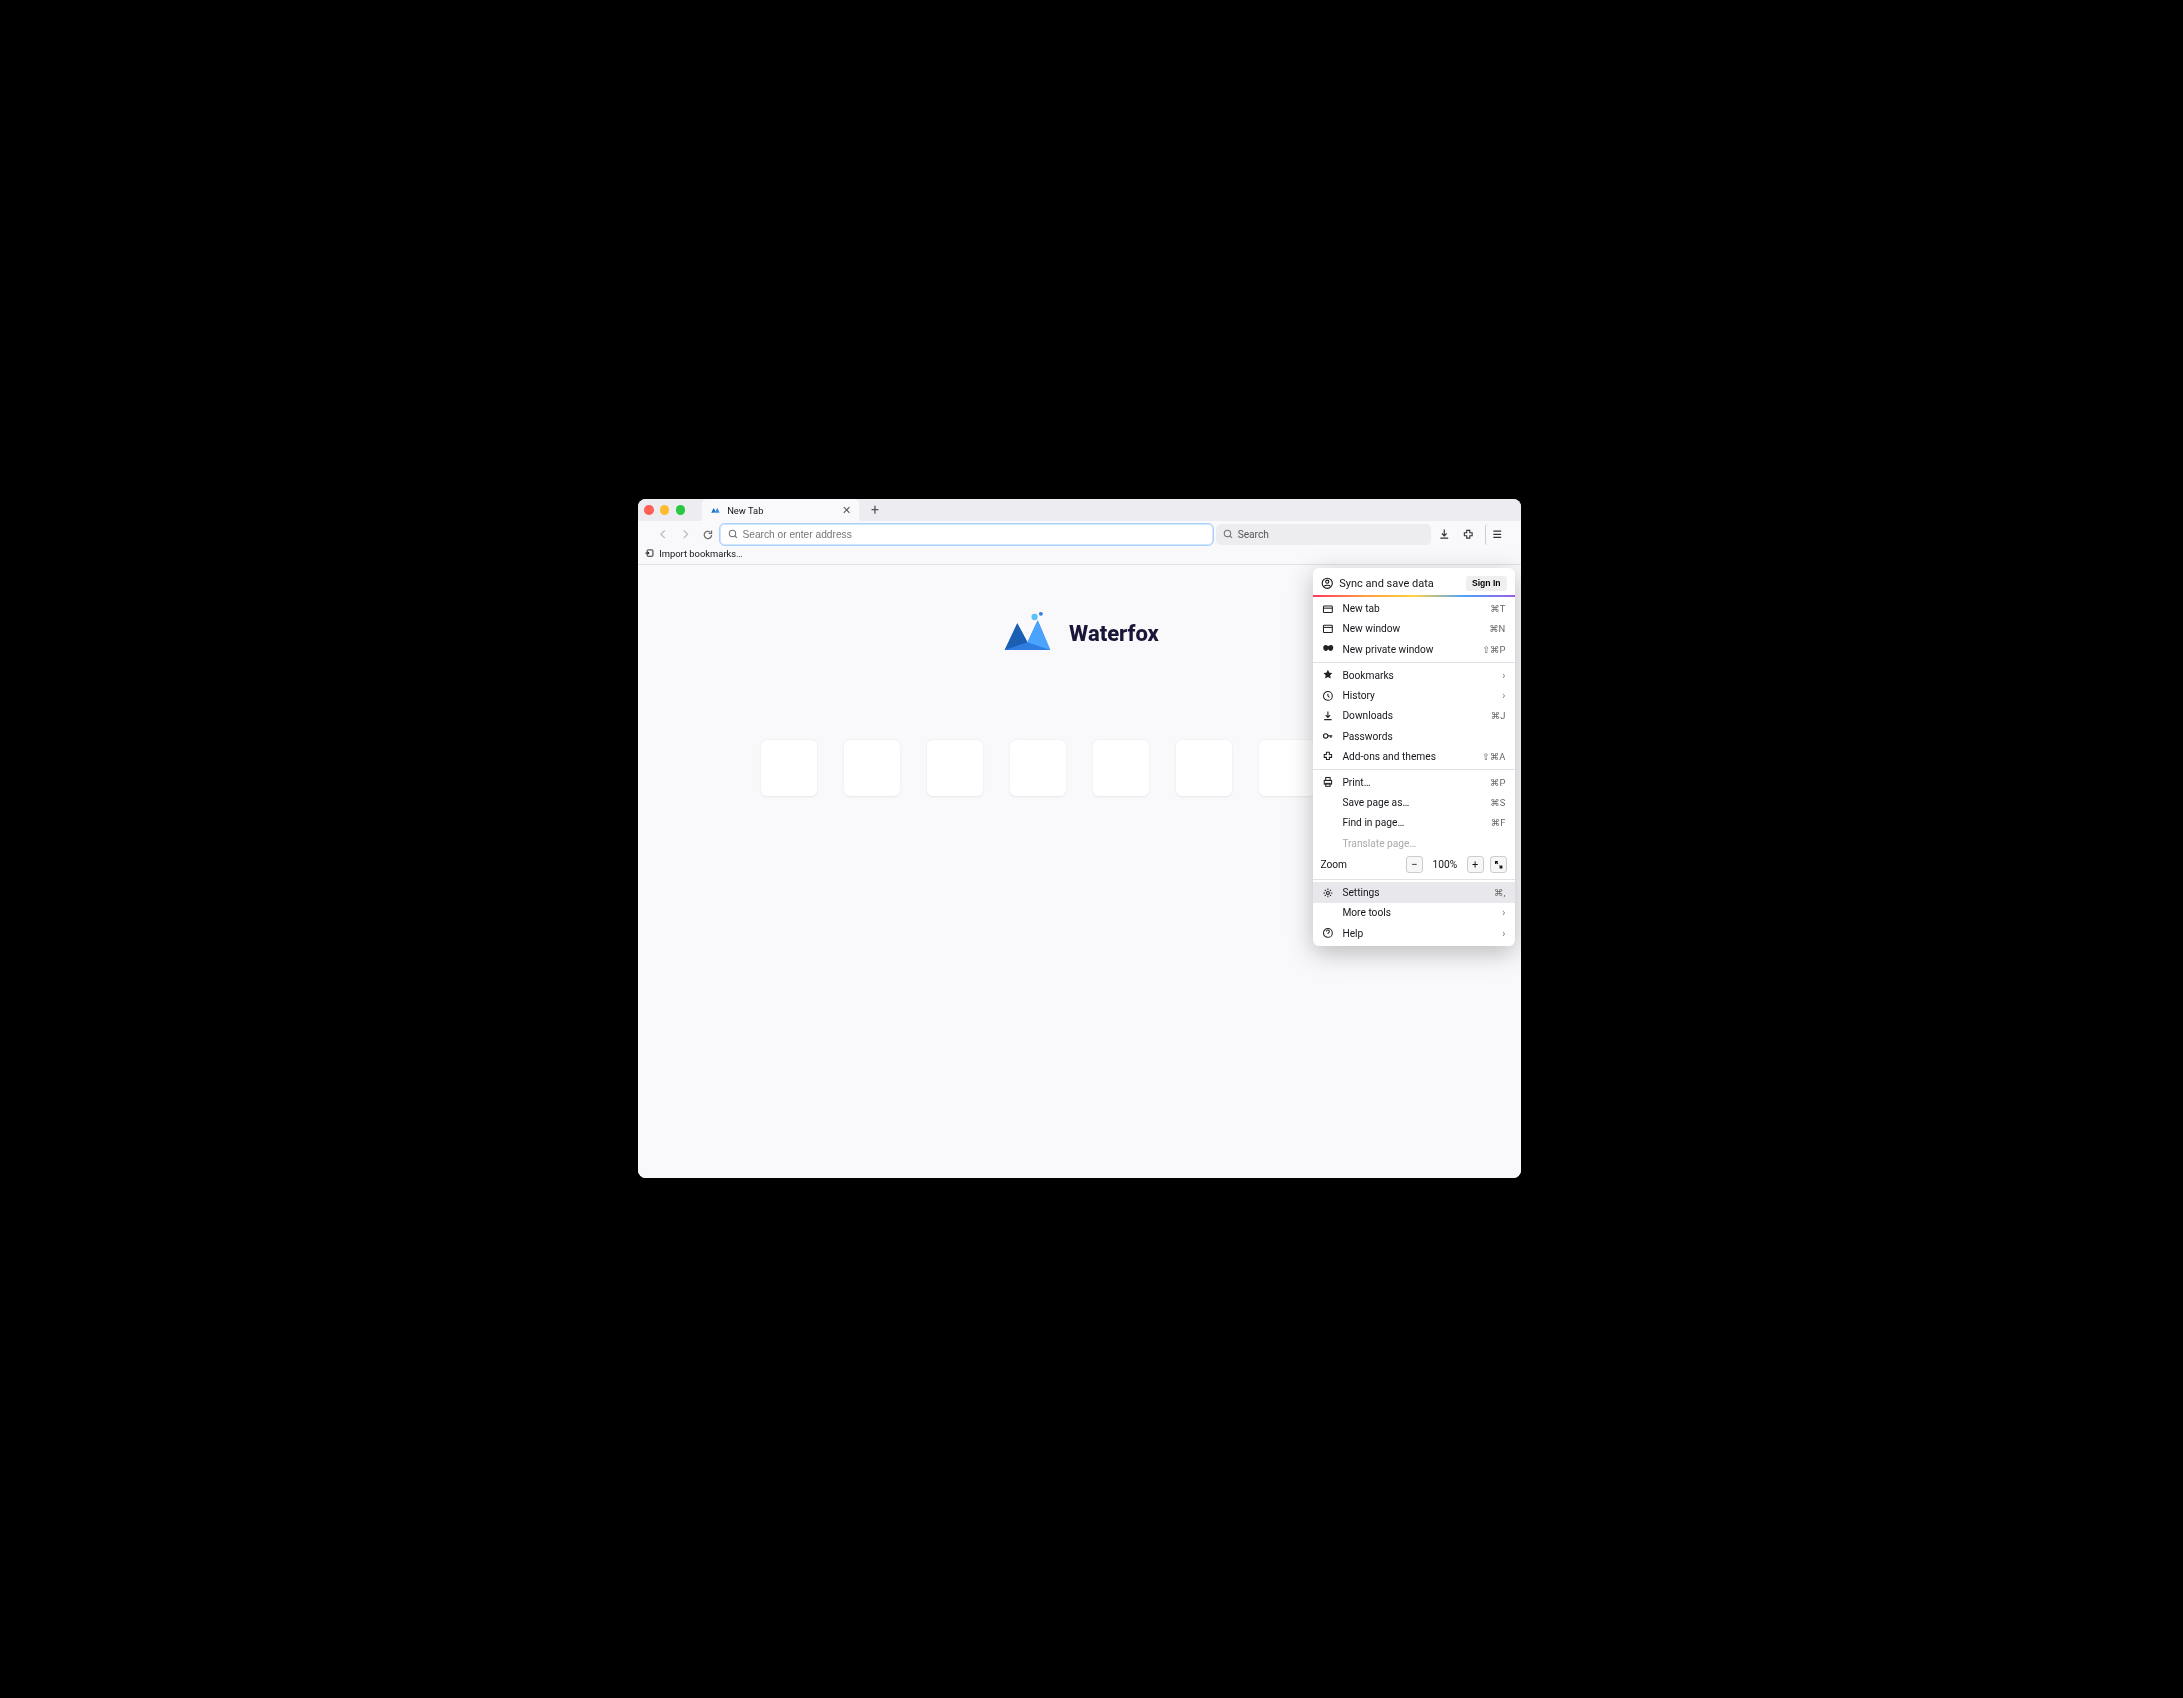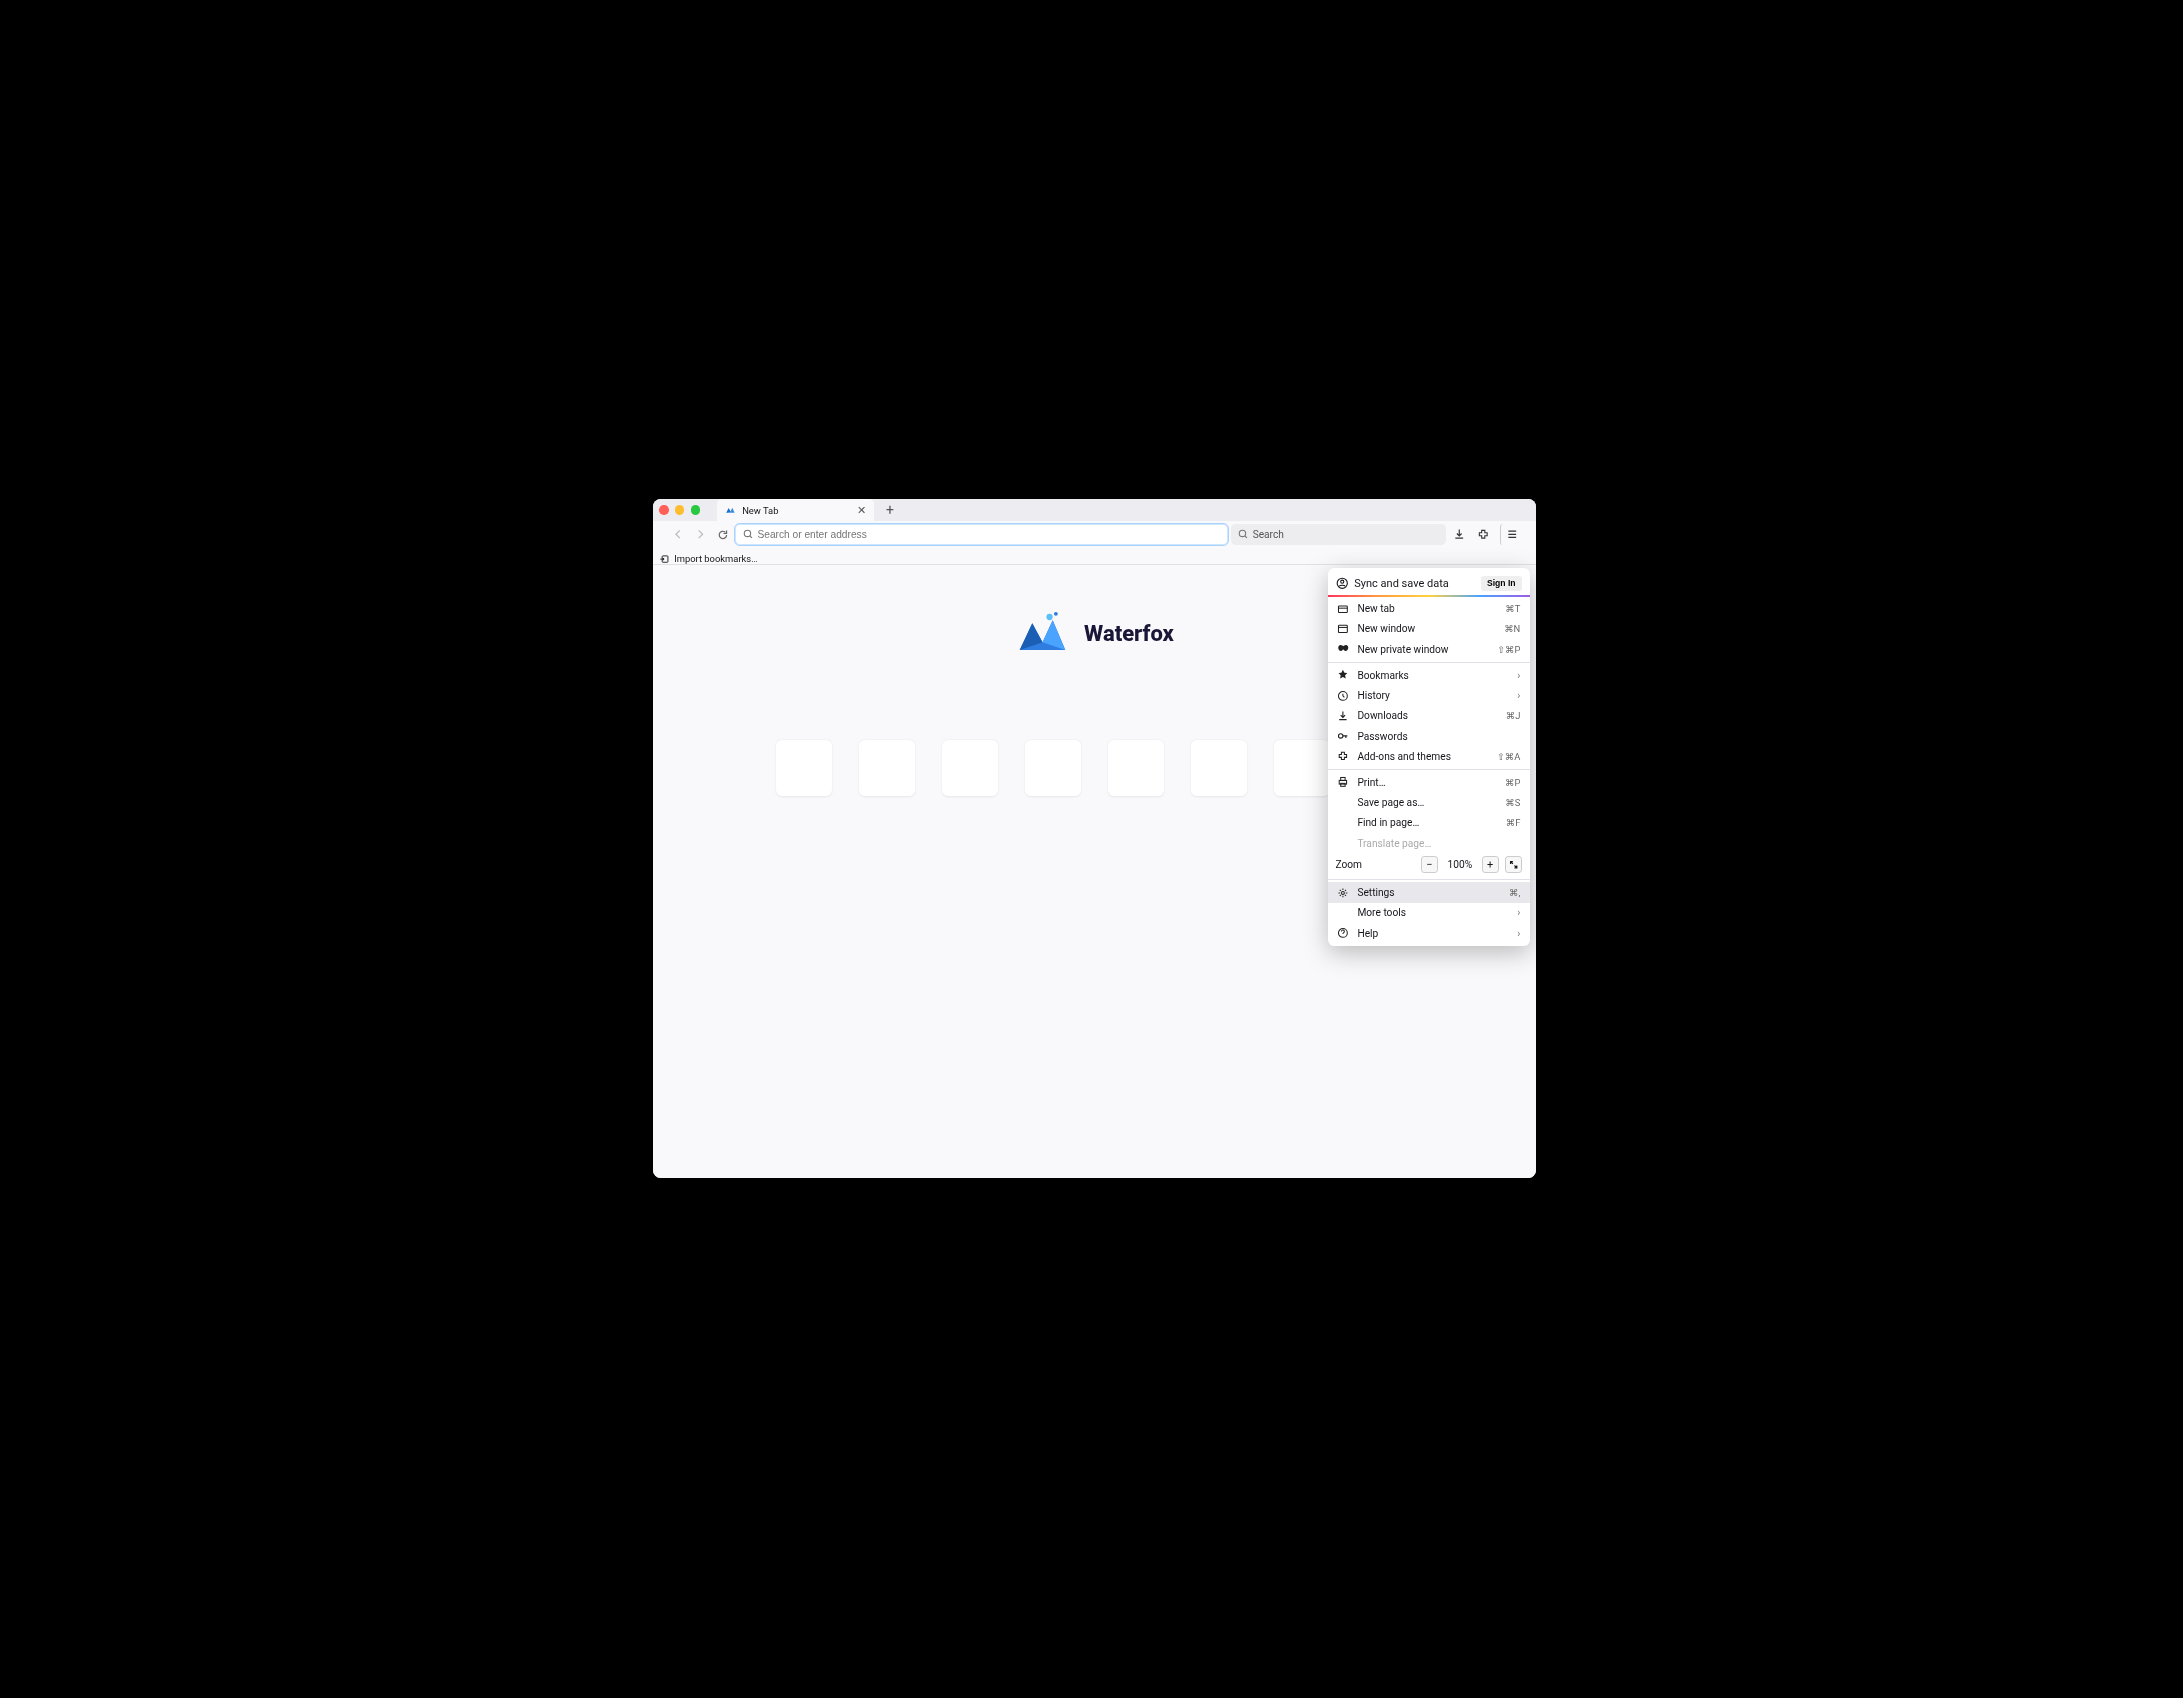--- a/index.html
+++ b/index.html
@@ -1,38 +1,38 @@
 <!DOCTYPE html>
 <html style="font-size:12.5px"><head>
 <meta charset="utf-8">
 <style>
 *{box-sizing:border-box;margin:0;padding:0;}
 body{background:#000;font-family:-apple-system,BlinkMacSystemFont,"Segoe UI",Roboto,sans-serif;font-size:10.2px;color:#15141a;display:flex;align-items:center;justify-content:center;min-height:100vh;}
 .stage{width:963px;height:750px;position:relative;}
-.window{position:absolute;left:43px;top:25px;width:883px;height:679px;background:#f9f9fb;border-radius:7.8px;overflow:hidden;box-shadow:0 7.8px 31px rgba(0,0,0,0.5);}
+.window{position:absolute;left:28px;top:25px;width:883px;height:679px;background:#f9f9fb;border-radius:7.8px;overflow:hidden;box-shadow:0 7.8px 31px rgba(0,0,0,0.5);}
 .tabbar{height:22px;background:#ececf1;display:flex;align-items:center;padding-left:6.3px;}
 .traffic{display:flex;gap:6.3px;align-items:center;margin-right:17px;}
 .dot{width:9.4px;height:9.4px;border-radius:50%;}
 .dot.r{background:#ff5f57;}
 .dot.y{background:#febc2e;}
 .dot.g{background:#28c840;}
 .tab{display:flex;align-items:center;height:22px;background:#f9f9fb;border-top-left-radius:4.7px;border-top-right-radius:4.7px;padding:0 7.8px;width:157px;gap:6.3px;}
 .tab-icon{width:11px;height:11px;}
 .tab-title{flex:1;font-size:9.4px;}
 .tab-close{color:#555;font-size:11px;cursor:pointer;}
 .tab-add{margin-left:6.3px;color:#555;font-size:14px;width:19px;text-align:center;cursor:pointer;}
 .toolbar{height:27px;display:flex;align-items:center;gap:3.1px;padding:0 16px;background:#f9f9fb;}
 .navbtn{width:19px;height:19px;display:flex;align-items:center;justify-content:center;color:#666;cursor:pointer;}
 .navbtn.off{color:#bbb;}
 .urlbar{flex:1;min-width:78px;height:20.4px;border:1.6px solid #0a84ff33;outline:1.6px solid #0a84ff55;border-radius:4.7px;background:#fff;display:flex;align-items:center;padding:0 6.3px;gap:4.7px;}
 .urlbar input{border:none;outline:none;flex:1;font-size:10.2px;background:transparent;}
 .searchbox{width:215px;height:20.4px;background:#ededf0;border-radius:4.7px;display:flex;align-items:center;padding:0 6.3px;gap:4.7px;color:#555;}
 .toolbtn{width:20.4px;height:20.4px;display:flex;align-items:center;justify-content:center;color:#333;cursor:pointer;border-radius:3.1px;}
 .toolbtn.sep{border-left:0.8px solid #ccc;margin-left:3.1px;padding-left:4.7px;}
-.bookmarkbar{height:17px;display:flex;align-items:flex-end;padding:0 6.3px;gap:4.7px;border-bottom:0.8px solid #e0e0e6;font-size:9.4px;}
+.bookmarkbar{height:17px;display:flex;align-items:flex-start;padding:0 6.3px;gap:4.7px;border-bottom:0.8px solid #e0e0e6;font-size:9.4px;}
 .content{background:#f9f9fb;height:calc(100% - 66px);display:flex;flex-direction:column;align-items:center;padding-top:44px;}
 .logo-row{display:flex;align-items:center;gap:14px;margin-bottom:35px;}
 .brand{font-size:22px;font-weight:800;color:#1a1638;}
 .websearch{width:485px;height:36px;background:#fff;border-radius:6.3px;box-shadow:0 0.8px 3.1px rgba(0,0,0,0.1);display:flex;align-items:center;padding:0 12.5px;gap:9.4px;}
 .websearch input{border:none;outline:none;flex:1;font-size:11.8px;color:#777;}
 .tiles{display:flex;gap:27px;margin-top:47px;}
 .tile{width:56px;height:56px;background:#fff;border-radius:6.3px;box-shadow:0 0.8px 2.4px rgba(0,0,0,0.08);}
 .recent{width:643px;margin-top:66px;}
 .recent h3{font-size:12.5px;font-weight:700;margin-bottom:14px;}
 .recent-box{border:0.8px solid #d7d7db;border-radius:4.7px;height:256px;display:flex;align-items:center;justify-content:center;text-align:center;color:#555;font-size:10.2px;line-height:1.5;padding:0 31px;}

